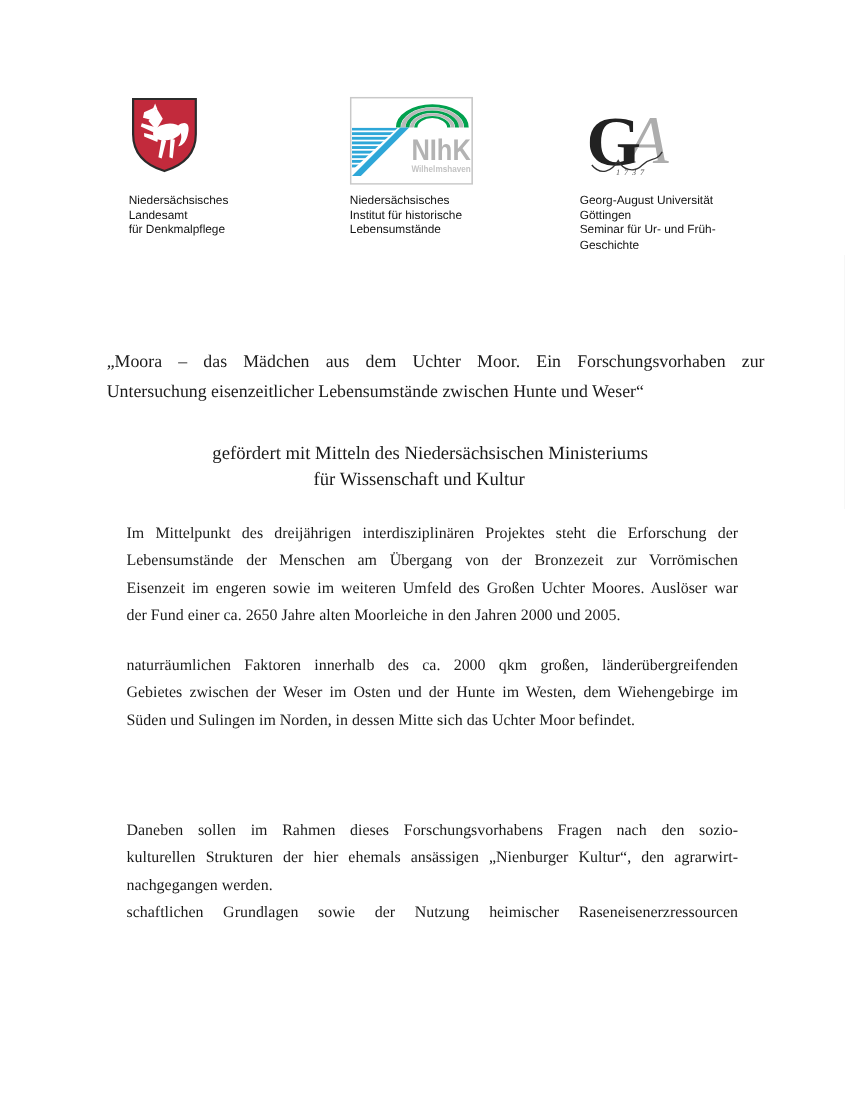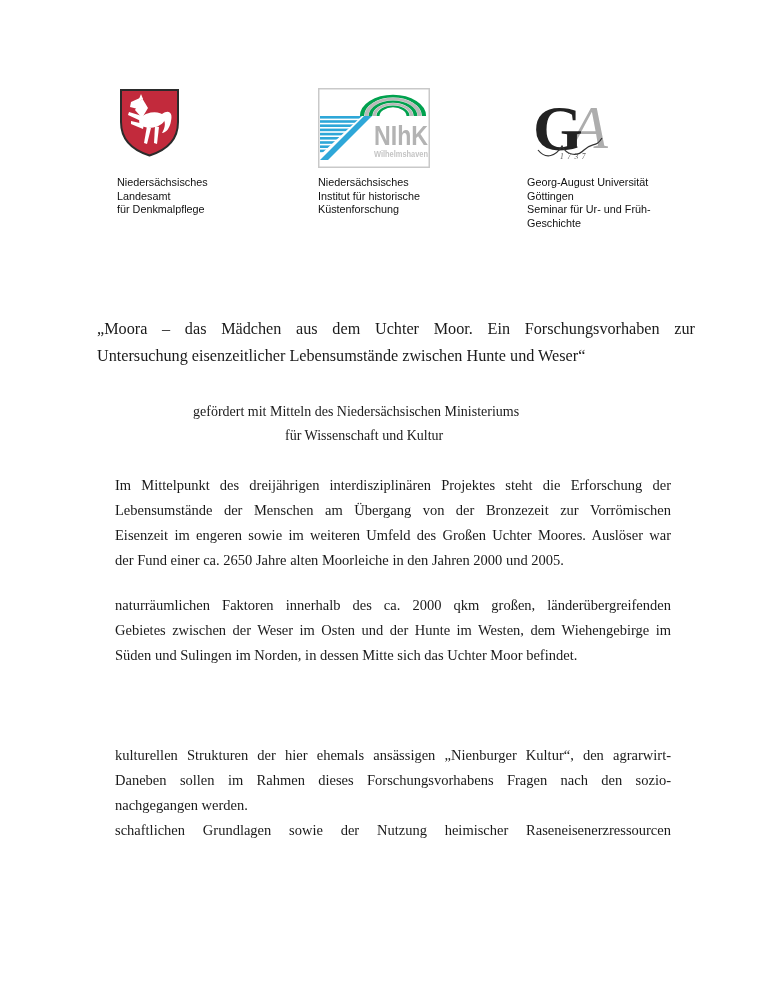--- a/index.html
+++ b/index.html
@@ -22,21 +22,21 @@
   #logo1-cap{left:117px;}
   #logo2-cap{left:318px;}
   #logo3-cap{left:527px;}
   .cline{text-align:left;white-space:nowrap;}
   
   .doc-title{
     position:absolute;left:97px;top:316px;width:598px;
     font-size:16.2px;line-height:27px;
   }
   
-  .funding-line{position:absolute;font-size:14px;line-height:17px;white-space:nowrap;}
+  .funding-line{position:absolute;font-size:17px;line-height:17px;white-space:nowrap;}
   #funding1{left:193px;top:403px;}
   #funding2{left:285px;top:427px;}
   
   .para{
     position:absolute;left:115px;width:556px;
     font-size:14.5px;line-height:25px;
   }
   #para1{top:473px;}
   #para2{top:593px;}
   #para3{top:743px;}
@@ -100,21 +100,21 @@
         <rect x="2" y="61.6" width="44" height="2.6"></rect>
       </g>
       <polygon points="46,28 54,28 10,72 2,72" fill="#2ea7d8"></polygon>
       <text x="56" y="57" font-family="Liberation Sans, DejaVu Sans, sans-serif" font-weight="bold" font-size="27" fill="#b3b3b3" textLength="54" lengthAdjust="spacingAndGlyphs">NIhK</text>
       <text x="56" y="68.5" font-family="Liberation Sans, DejaVu Sans, sans-serif" font-weight="bold" font-size="8.6" fill="#c4c4c4" textLength="54" lengthAdjust="spacingAndGlyphs">Wilhelmshaven</text>
     </svg>
   </div>
   <div class="logo-caption" id="logo2-cap">
       <div class="cline">Niedersächsisches</div>
       <div class="cline">Institut für historische</div>
-      <div class="cline last">Küstenforschung</div>
+      <div class="cline last">Lebensumstände</div>
     </div>
 
   <div class="logo-art" id="logo3-art">
     <svg width="88" height="74" viewBox="0 0 88 74">
       <text x="34" y="56" font-family="Liberation Serif, DejaVu Serif, serif" font-style="italic" font-size="62" fill="#adadad">A</text>
       <text x="-3" y="58" font-family="Liberation Serif, DejaVu Serif, serif" font-weight="bold" font-size="64" fill="#222222">G</text>
       <path d="M2,58 C10,68 20,64 26,54 C30,62 40,66 48,58 C56,50 60,56 66,46" fill="none" stroke="#333333" stroke-width="1.2"></path>
       <text x="24" y="67" font-family="Liberation Serif, DejaVu Serif, serif" font-style="italic" font-size="7.5" letter-spacing="3.5" fill="#555555">1737</text>
     </svg>
   </div>
@@ -138,19 +138,19 @@
       <div class="tline">Lebensumstände der Menschen am Übergang von der Bronzezeit zur Vorrömischen</div>
       <div class="tline">Eisenzeit im engeren sowie im weiteren Umfeld des Großen Uchter Moores. Auslöser war</div>
       <div class="tline last">der Fund einer ca. 2650 Jahre alten Moorleiche in den Jahren 2000 und 2005.</div>
     </div>
   <div class="para" id="para2">
       <div class="tline">naturräumlichen Faktoren innerhalb des ca. 2000 qkm großen, länderübergreifenden</div>
       <div class="tline">Gebietes zwischen der Weser im Osten und der Hunte im Westen, dem Wiehengebirge im</div>
       <div class="tline last">Süden und Sulingen im Norden, in dessen Mitte sich das Uchter Moor befindet.</div>
     </div>
   <div class="para" id="para3">
+      <div class="tline">Daneben sollen im Rahmen dieses Forschungsvorhabens Fragen nach den sozio-</div>
       <div class="tline">kulturellen Strukturen der hier ehemals ansässigen „Nienburger Kultur“, den agrarwirt-</div>
-      <div class="tline">Daneben sollen im Rahmen dieses Forschungsvorhabens Fragen nach den sozio-</div>
       <div class="tline last">nachgegangen werden.</div>
       <div class="tline">schaftlichen Grundlagen sowie der Nutzung heimischer Raseneisenerzressourcen</div>
     </div>
 
 </div>
 
 </body></html>

